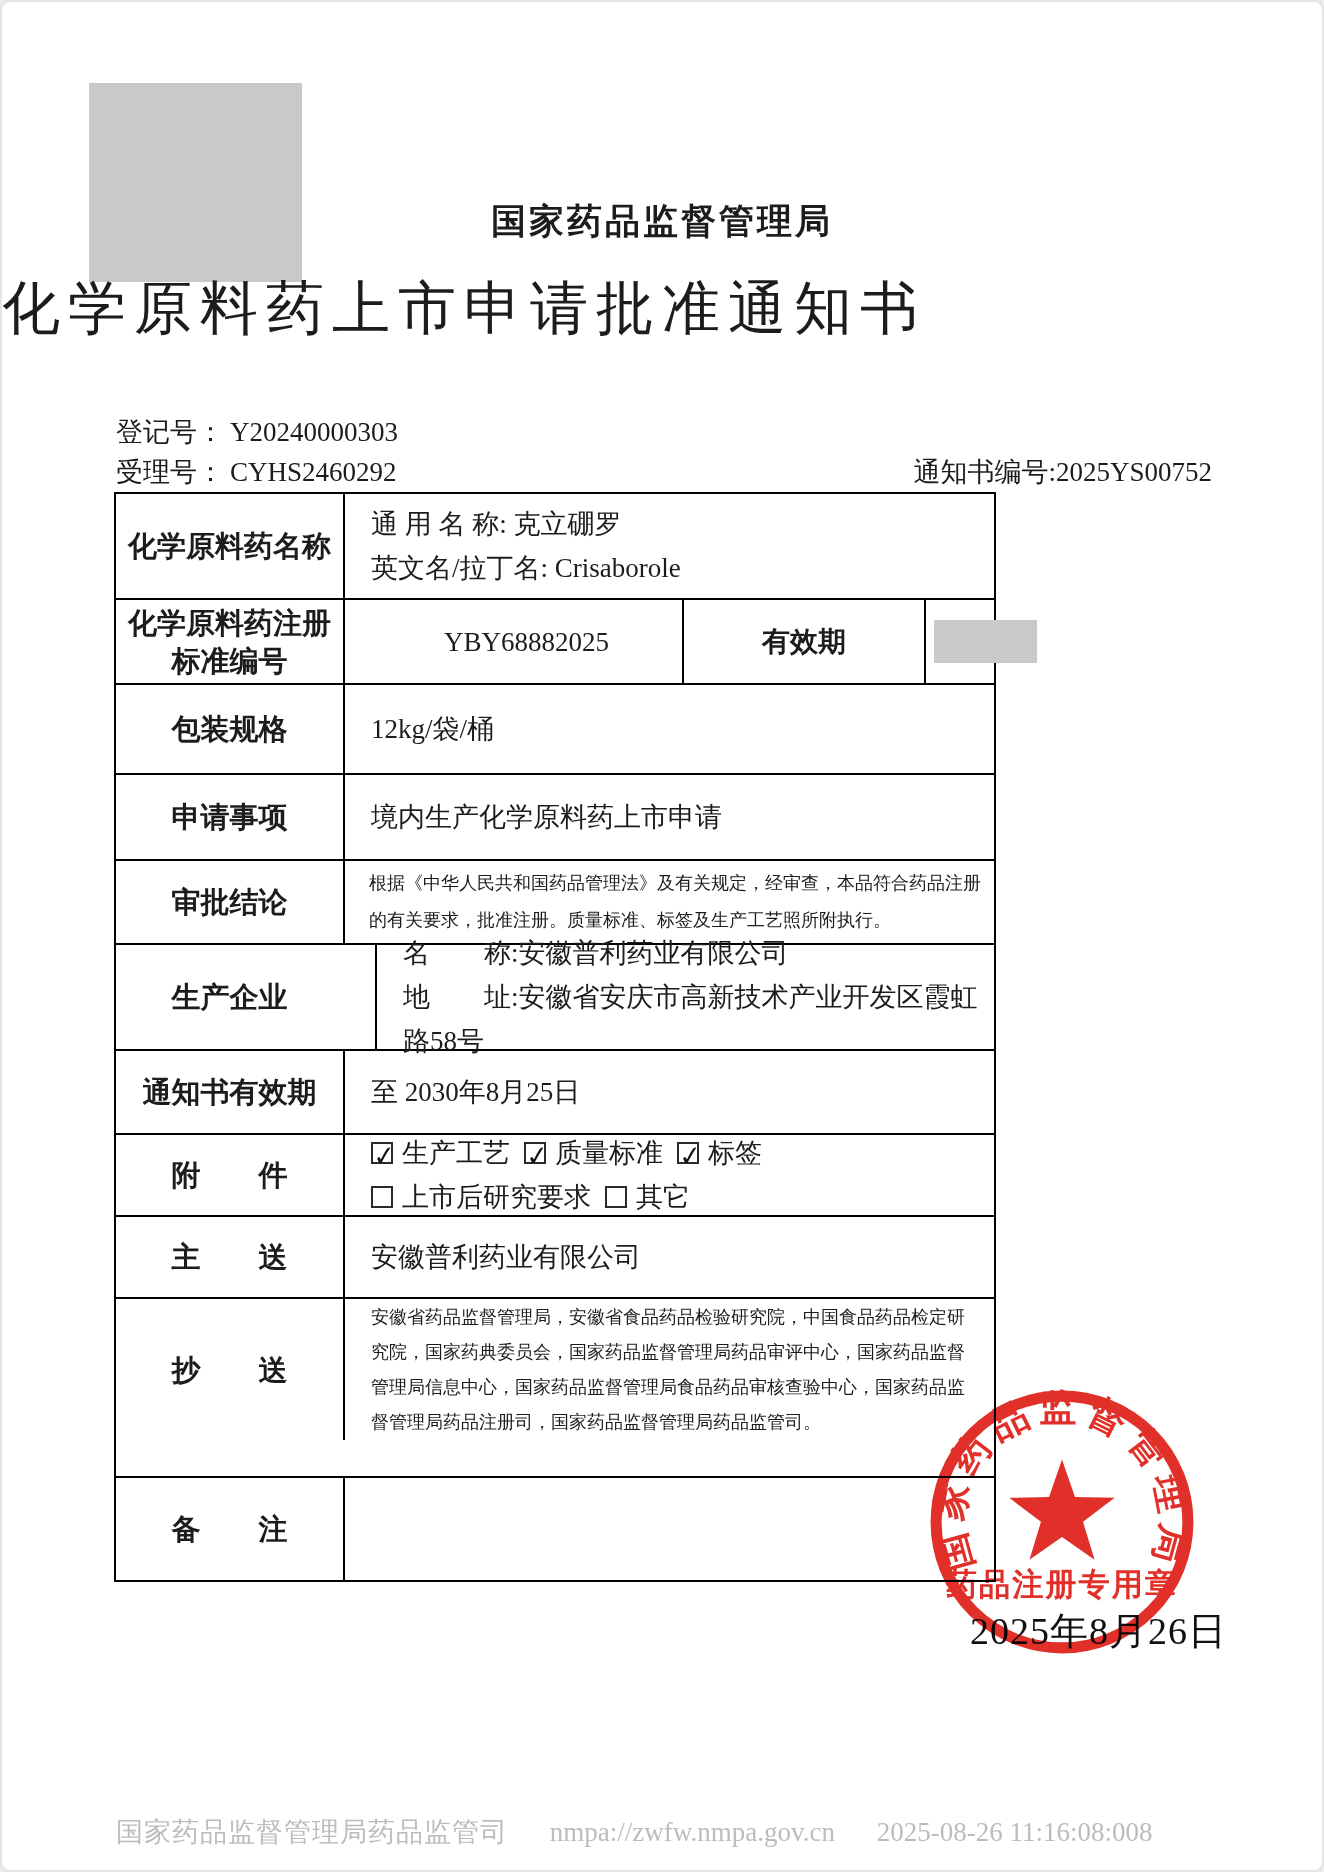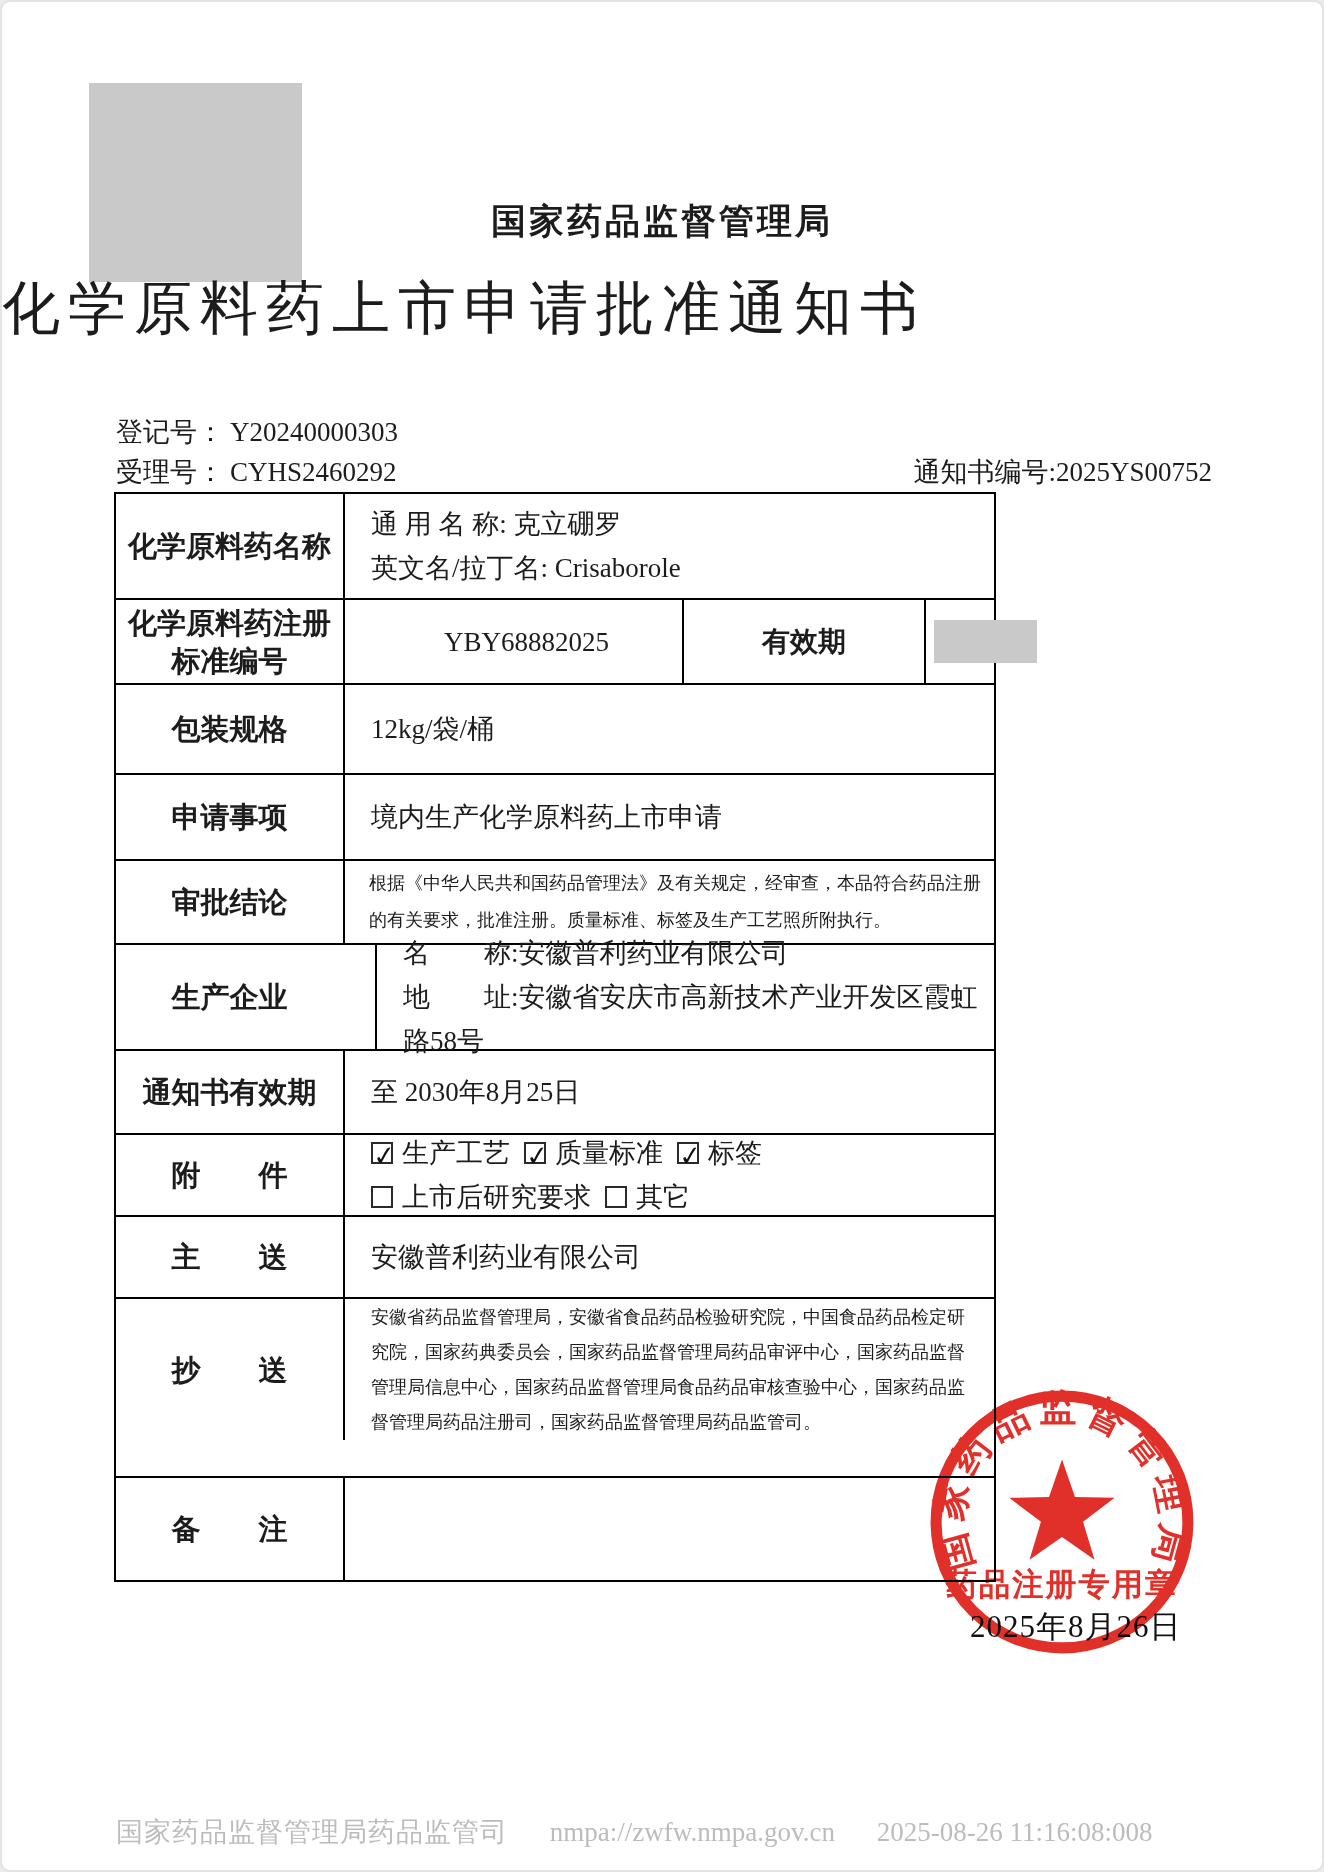--- a/index.html
+++ b/index.html
@@ -49,21 +49,21 @@
   }
   .cbx .tick{
     position:absolute;left:0px;top:-10px;font-size:27px;color:#111;
     font-family:"DejaVu Sans",sans-serif;transform:rotate(-6deg);
   }
   .attach-item{display:flex;align-items:center;}
 
   
   .stamp{position:absolute;left:919px;top:1379px;width:282px;height:282px;mix-blend-mode:multiply;opacity:.95;}
   .stamp-date{
-    position:absolute;left:968px;top:1604px;font-size:31px;color:#111;
+    position:absolute;left:968px;top:1604px;font-size:38px;color:#111;
     letter-spacing:1px;mix-blend-mode:multiply;
   }
   .footer{
     position:absolute;left:114px;top:1812px;font-size:27px;color:#bcbcbc;
     letter-spacing:1px;white-space:nowrap;
   }
   .footer span{margin-right:34px;}
   .gap2{letter-spacing:0;}
 </style>
 </head>

